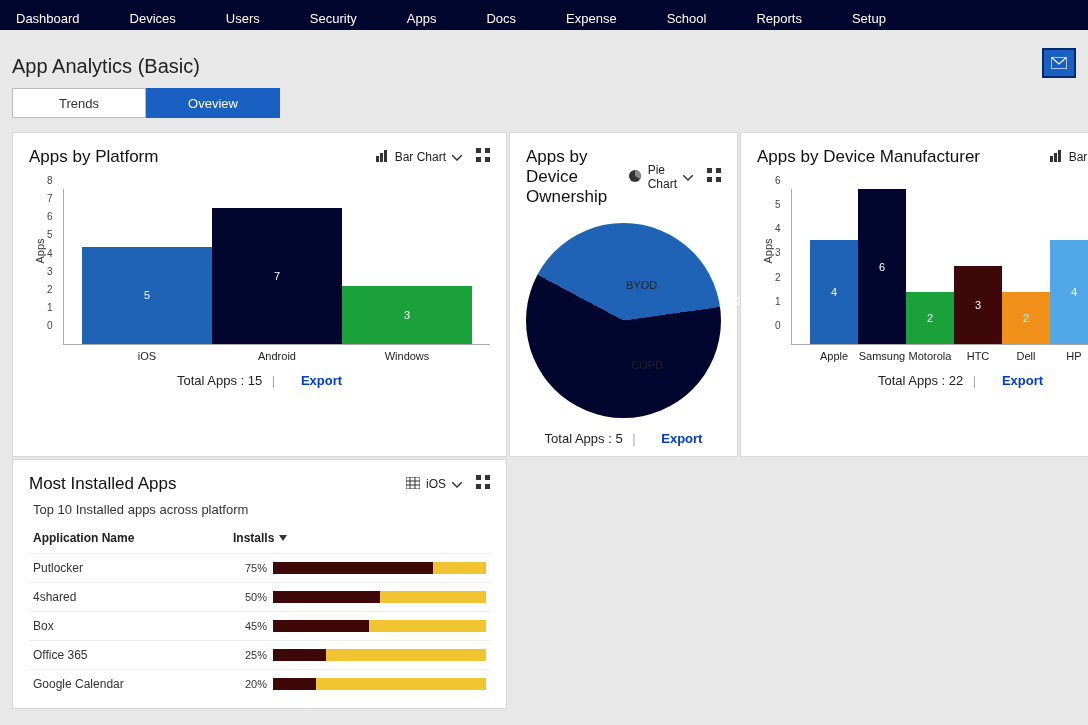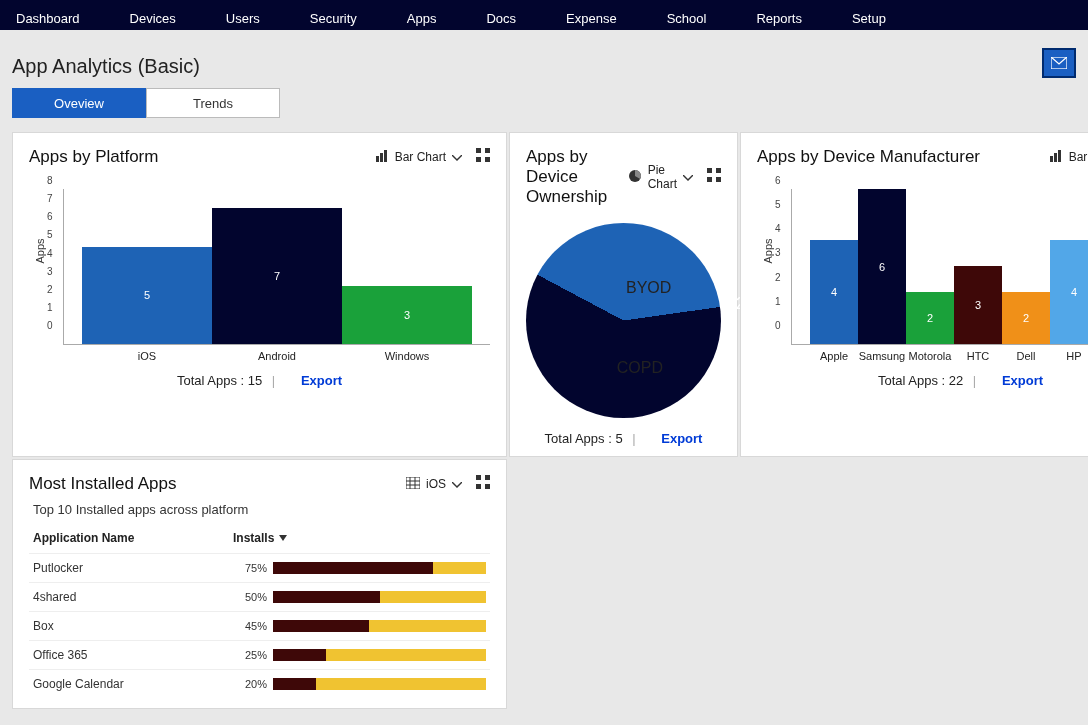--- a/index.html
+++ b/index.html
@@ -32,21 +32,21 @@
   .ylabel { transform: rotate(-90deg); position: absolute; left: -2px; top: 70px; font-size: 11px; color: #333; }
   .plot-area { flex: 1; height: 156px; display: flex; align-items: flex-end; justify-content: space-around; border-left: 1px solid #aaa; border-bottom: 1px solid #aaa; position: relative; padding: 0 18px; }
   .bar-rect { width: 100%; display: flex; align-items: center; justify-content: center; color: #fff; font-size: 11px; }
   .bar-label { font-size: 11px; color: #222; margin-top: 6px; position: absolute; bottom: -18px; }
   .bars-row { display: flex; width: 100%; height: 100%; align-items: flex-end; justify-content: space-around; }
   .bar-wrap { display: flex; flex-direction: column; align-items: center; position: relative; height: 100%; justify-content: flex-end; }
 
   
   .pie-wrap { display: flex; justify-content: center; align-items: center; height: 210px; position: relative; }
   .pie { width: 195px; height: 195px; border-radius: 50%; position: relative; }
-  .pie-label { position: absolute; font-size: 16px; color: #222; }
+  .pie-label { position: absolute; font-size: 11px; color: #222; }
 
   
   .subtitle { font-size: 13px; color: #333; margin: 6px 0 6px 4px; }
   .tbl-head { display: flex; font-size: 12px; font-weight: 600; color: #222; padding: 8px 4px; }
   .tbl-head .c1 { flex: 0 0 200px; }
   .tbl-head .c2 { flex: 0 0 60px; display: flex; align-items: center; gap: 4px; }
   .tbl-row { display: flex; align-items: center; padding: 7px 4px; border-top: 1px solid #eee; font-size: 12px; }
   .tbl-row .c1 { flex: 0 0 200px; color: #333; }
   .tbl-row .pct { flex: 0 0 40px; font-size: 11px; color: #333; text-align: right; padding-right: 6px; }
   .prog { flex: 1; height: 12px; background: #f0c331; position: relative; }
@@ -74,22 +74,22 @@
     <span class="icon-sm">
       <svg width="16" height="12" viewBox="0 0 16 12">
           <rect x="0" y="0" width="16" height="12" fill="none" stroke="#fff" stroke-width="1.3"></rect>
           <path d="M0 0 L8 7 L16 0" fill="none" stroke="#fff" stroke-width="1.3"></path>
         </svg>
     </span>
   </div>
 </div>
 
 <div class="tabs">
+  <div class="tab inactive">Trends</div>
   <div class="tab active">Oveview</div>
-  <div class="tab inactive">Trends</div>
 </div>
 
 <div class="grid">
 
   <div class="card">
     <div class="card-head">
       <div class="card-title">Apps by Platform</div>
       <div class="card-controls">
         <div class="chart-type">
           <span><svg width="14" height="12">

